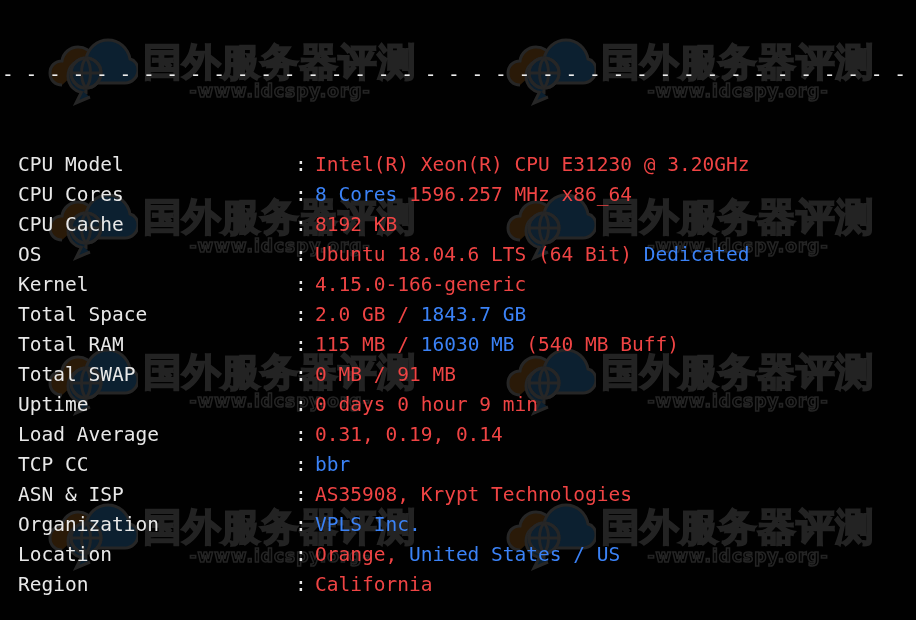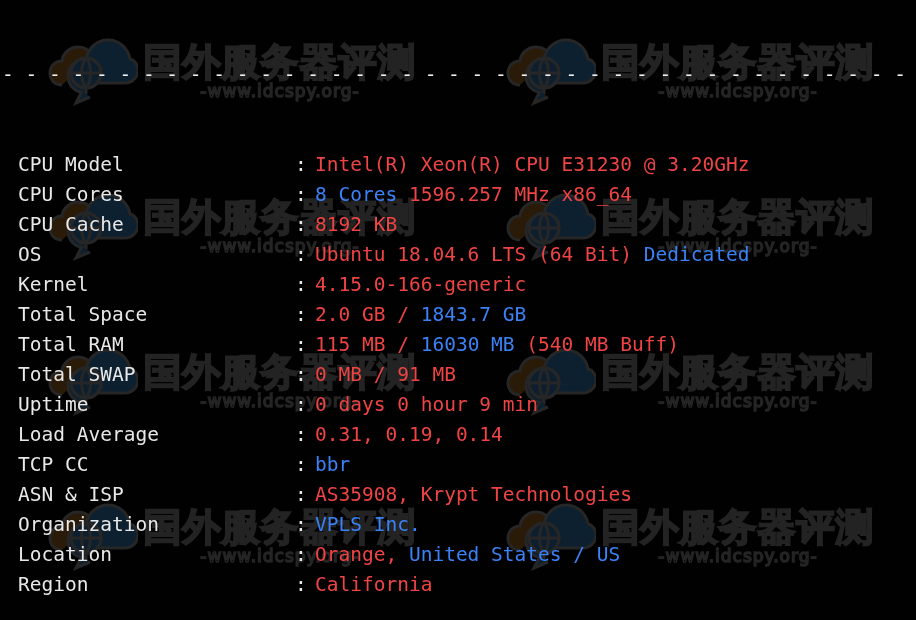--- a/index.html
+++ b/index.html
@@ -24,21 +24,21 @@
   .wm-text{display:flex;flex-direction:column;align-items:center;gap:2px;}
   .wm-cn{
     font-family:"DejaVu Sans","Liberation Sans",sans-serif;
     font-size:38px;font-weight:bold;letter-spacing:1px;
     color:transparent;
     -webkit-text-stroke:2px #232323;
     white-space:nowrap;line-height:1;
   }
   .wm-url{
     font-family:"DejaVu Sans","Liberation Sans",sans-serif;
-    font-size:17px;font-weight:normal;letter-spacing:1px;
+    font-size:17px;font-weight:bold;letter-spacing:1px;
     color:transparent;-webkit-text-stroke:1.6px #242424;
     white-space:nowrap;line-height:1;
   }
   
   #term{
     position:relative;z-index:2;
     padding:0;
     font-size:19.5px;
     line-height:30px;
     color:#e6e6e6;

